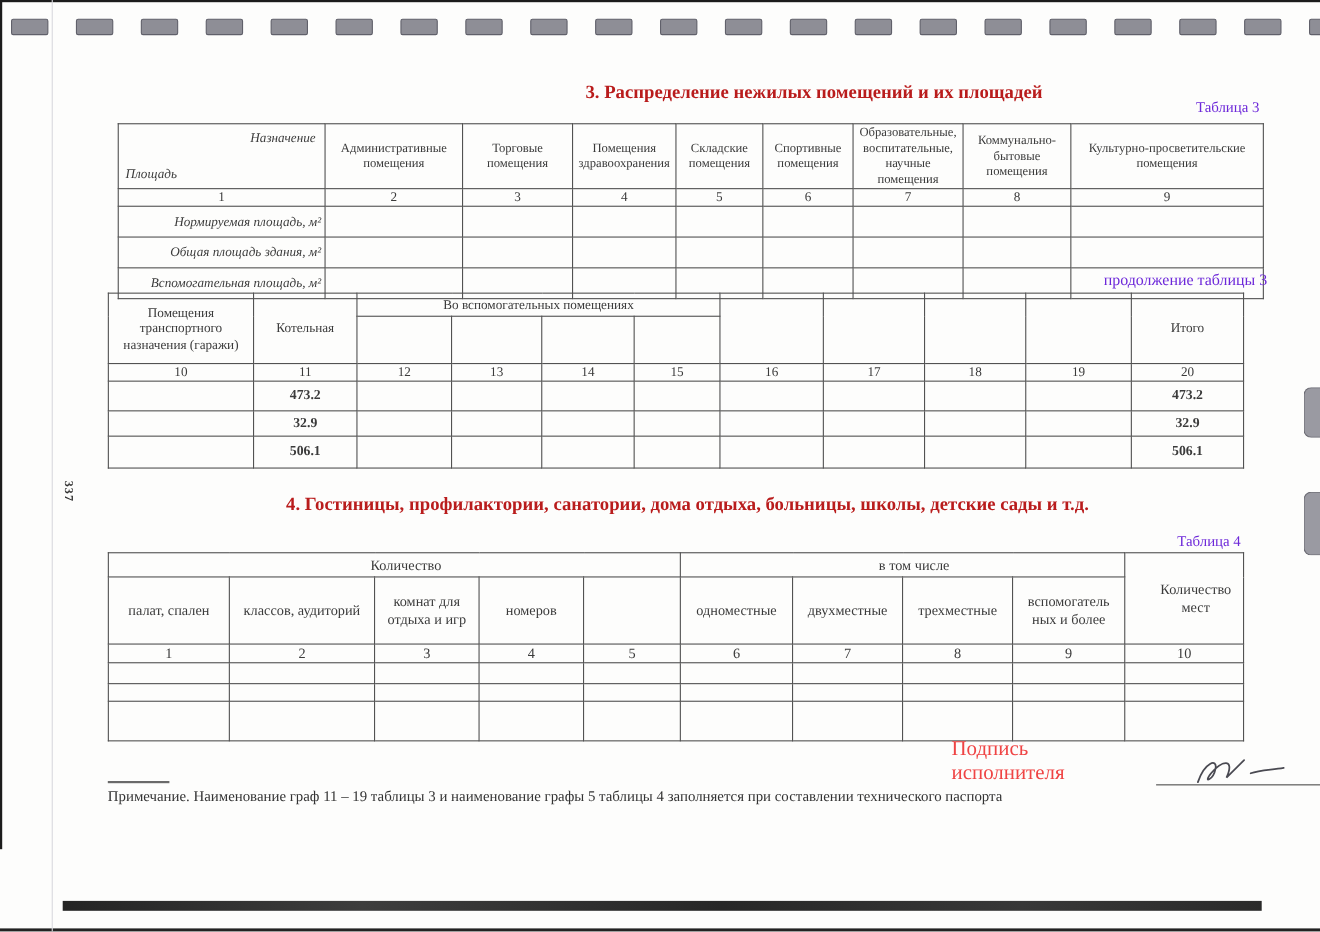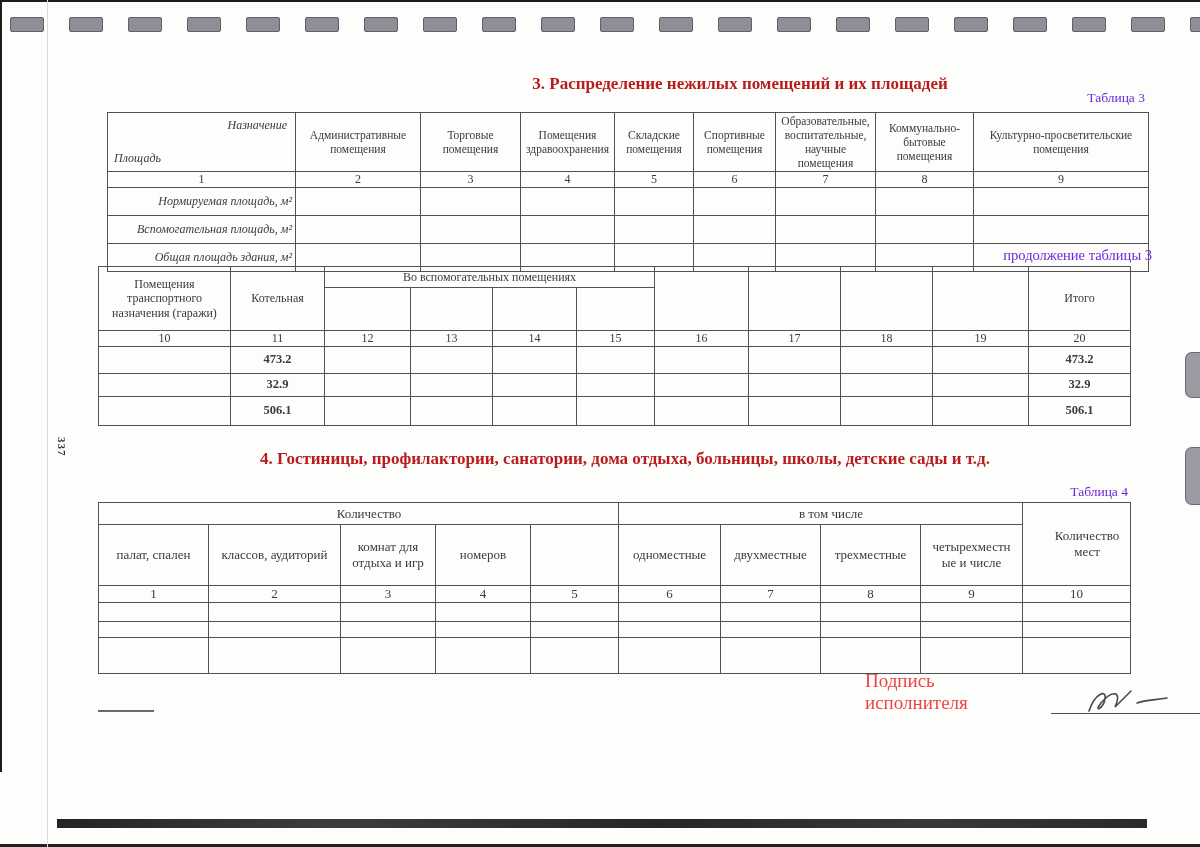--- a/index.html
+++ b/index.html
@@ -144,32 +144,32 @@
       <td></td>
           <td></td>
           <td></td>
           <td></td>
           <td></td>
           <td></td>
           <td></td>
           <td></td>
     </tr>
     <tr class="data">
+      <td class="rowlabel">Общая площадь здания, м²</td>
+      <td></td>
+          <td></td>
+          <td></td>
+          <td></td>
+          <td></td>
+          <td></td>
+          <td></td>
+          <td></td>
+    </tr>
+    <tr class="data">
       <td class="rowlabel">Вспомогательная площадь, м²</td>
-      <td></td>
-          <td></td>
-          <td></td>
-          <td></td>
-          <td></td>
-          <td></td>
-          <td></td>
-          <td></td>
-    </tr>
-    <tr class="data">
-      <td class="rowlabel">Общая площадь здания, м²</td>
       <td></td>
           <td></td>
           <td></td>
           <td></td>
           <td></td>
           <td></td>
           <td></td>
           <td></td>
     </tr>
   </tbody>
@@ -287,21 +287,21 @@
     </tr>
     <tr class="r-sub">
       <td>палат, спален</td>
       <td>классов, аудиторий</td>
       <td>комнат для отдыха и игр</td>
       <td>номеров</td>
       <td></td>
       <td>одноместные</td>
       <td>двухместные</td>
       <td>трехместные</td>
-      <td>четырехместные и числе</td>
+      <td>вспомогательных и более</td>
     </tr>
     <tr class="nums">
       <td>1</td>
       <td>2</td>
       <td>3</td>
       <td>4</td>
       <td>5</td>
       <td>6</td>
       <td>7</td>
       <td>8</td>
@@ -349,14 +349,15 @@
 
   <div class="sig-row">
     <span>Подпись исполнителя</span>
     <span class="sig-line">
       <svg width="95" height="32" viewBox="0 0 95 32">
         <path d="M8 26 C14 8, 26 4, 24 14 C22 24, 12 28, 20 18 C30 6, 42 4, 34 22 L50 6 M56 18 C64 15, 74 15, 86 13" stroke="#4a4a52" stroke-width="1.6" fill="none" stroke-linecap="round"></path>
       </svg>
     </span>
   </div>
   <div class="note-overline"></div>
+  <div class="note">Примечание. Наименование граф 11 – 19 таблицы 3 и наименование графы 5 таблицы 4 заполняется при составлении технического паспорта</div>
 
 </div>
 
 </body></html>

